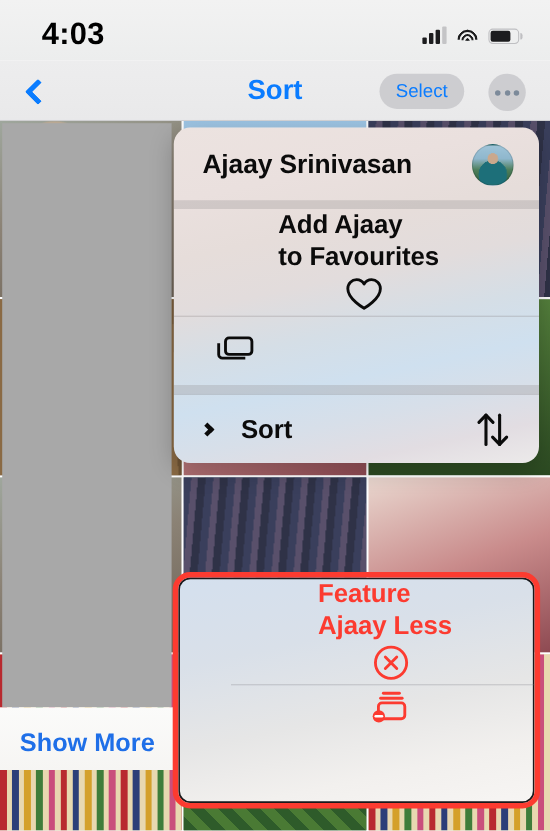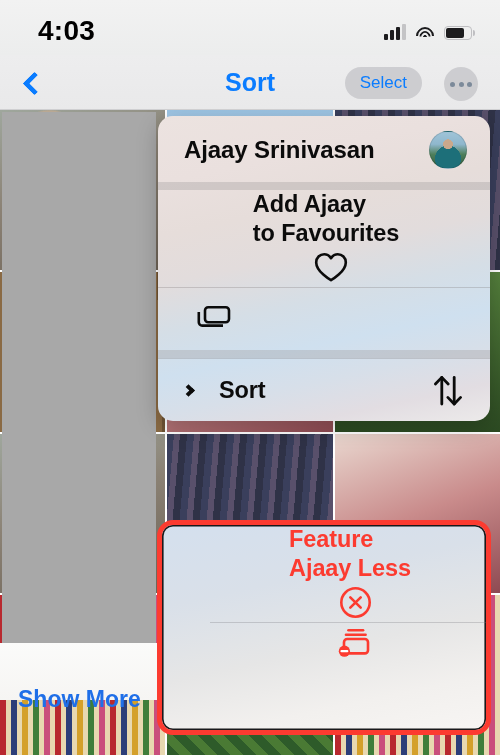--- a/index.html
+++ b/index.html
@@ -154,21 +154,20 @@
   }
   #lower-left-sheet{
     position:absolute; left:0; top:643px; width:158px; height:57px;
     background:linear-gradient(180deg,#fbfbfa 0%,#f6f5f3 100%);
     z-index:12;
   }
   #show-more{
     position:absolute; left:18px; top:662px;
     font-size:23px; font-weight:bold; color:#1f6fe8;
     z-index:13;
-    margin-top:24px;
   }
 
   
   #context-menu{
     position:absolute; left:158px; top:116px; width:332px;
     border-radius:15px;
     overflow:hidden;
     z-index:20;
     box-shadow:0 6px 22px rgba(0,0,0,.22);
     background:linear-gradient(168deg,

